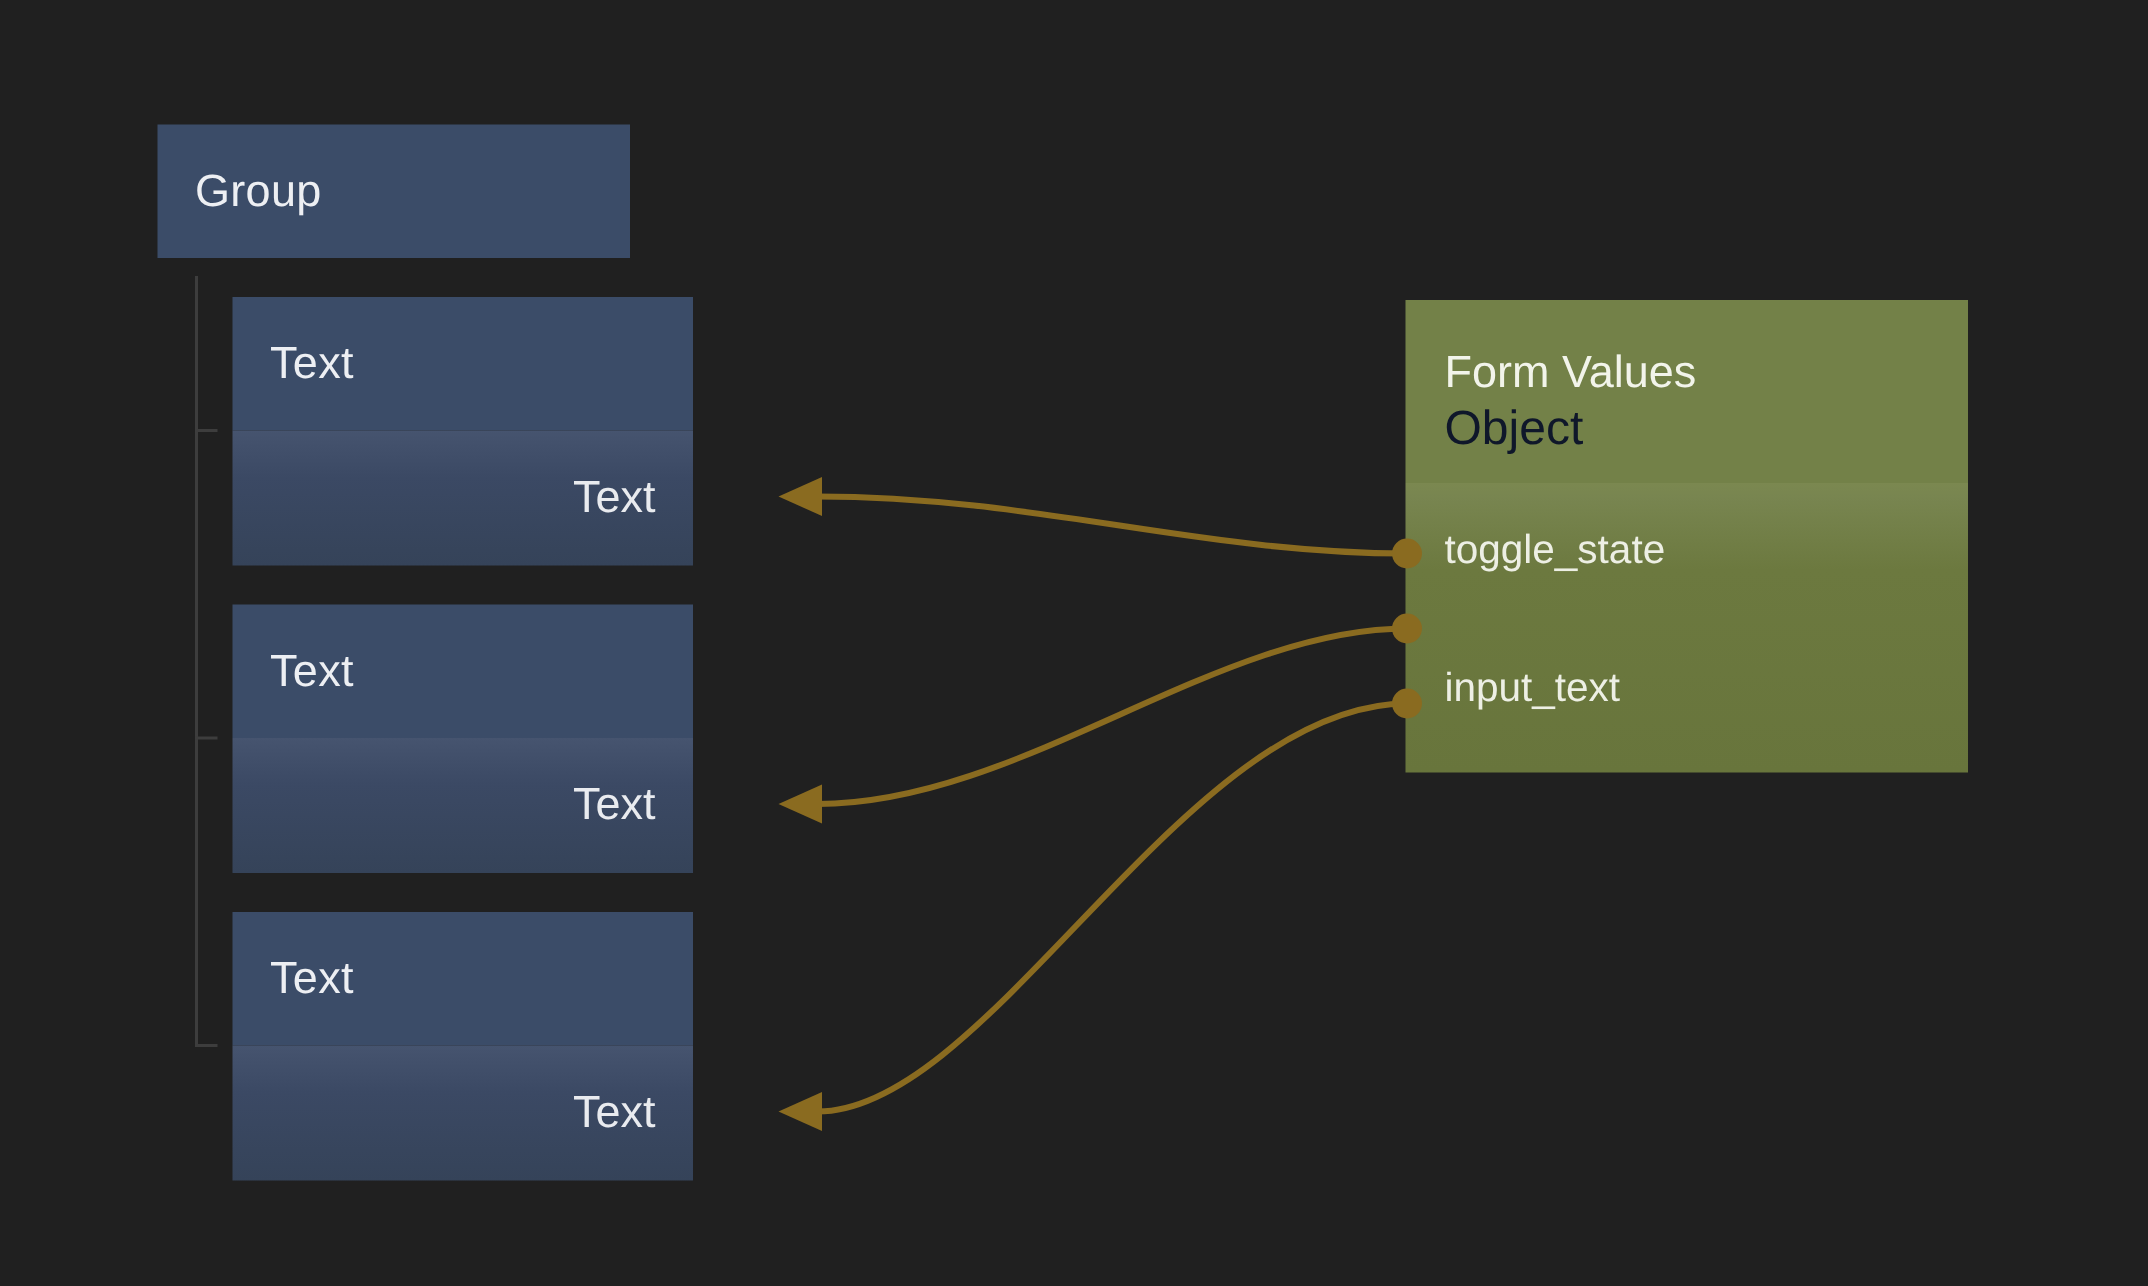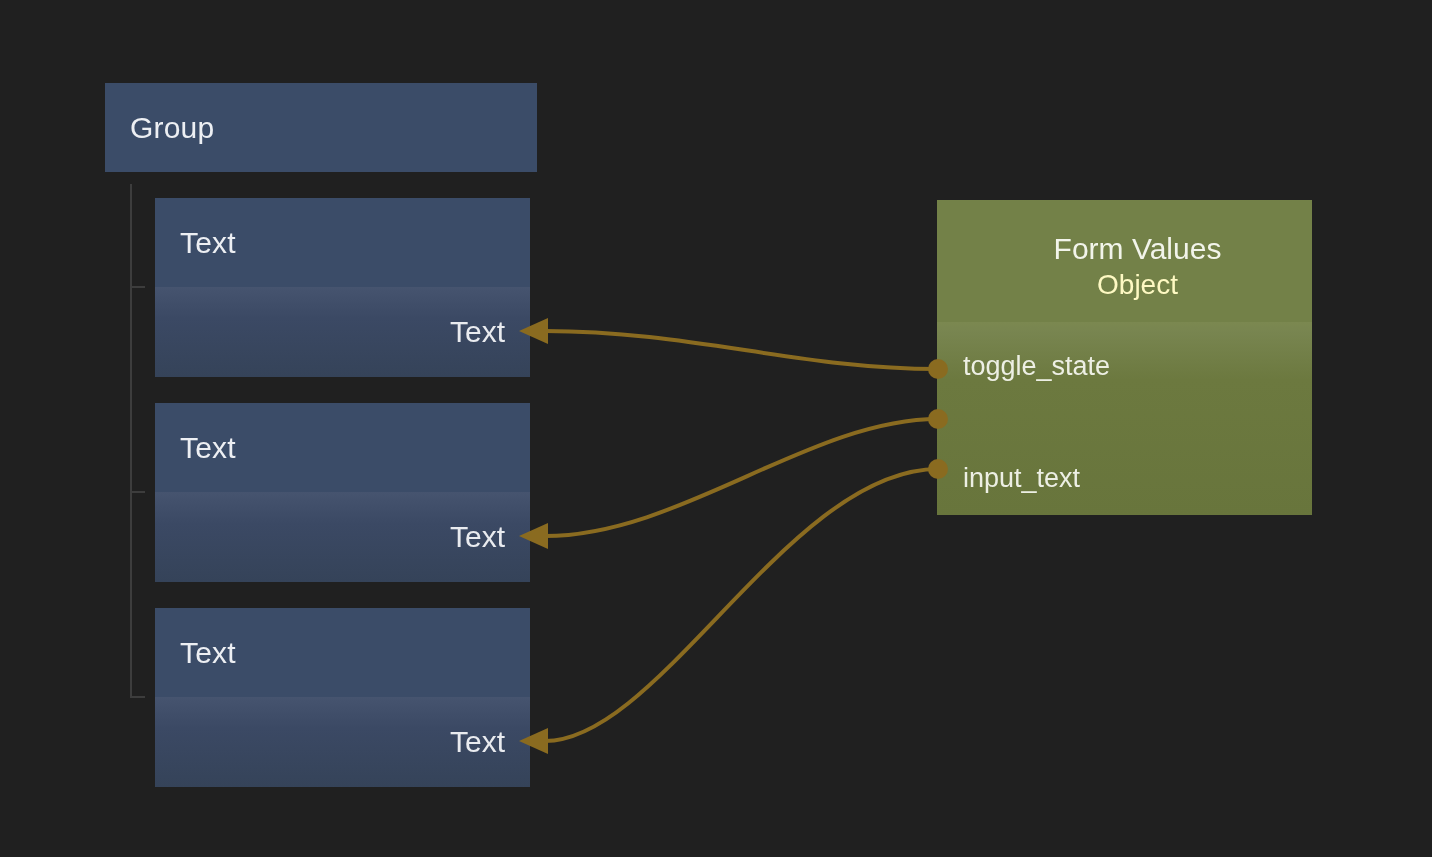--- a/index.html
+++ b/index.html
@@ -32,35 +32,35 @@
   .stub-1 { top: 286px; }
   .stub-2 { top: 491px; }
   .stub-3 { top: 696px; }
 
   
   .node { position: absolute; }
 
   
   .group-node {
     left: 105px; top: 83px;
-    width: 432px; height: 89px;
+    width: 315px; height: 89px;
     background: #3b4c68;
     display: flex; align-items: center;
     padding-left: 25px; box-sizing: border-box;
   }
   .node-title {
     font-size: 30px;
     color: #edeff3;
     letter-spacing: 0.2px;
   }
 
   
   .text-node {
     left: 155px;
-    width: 375px; height: 179px;
+    width: 307px; height: 179px;
   }
   .tn-1 { top: 198px; }
   .tn-2 { top: 403px; }
   .tn-3 { top: 608px; }
   .text-node .node-header {
     height: 89px;
     background: #3b4c68;
     display: flex; align-items: center;
     padding-left: 25px; box-sizing: border-box;
   }
@@ -78,48 +78,48 @@
   
   .form-node {
     left: 937px; top: 200px;
     width: 375px; height: 315px;
   }
   .form-header {
     height: 122px;
     background: #738148;
     box-sizing: border-box;
     padding: 10px 0 0 26px;
-    display: flex; flex-direction: column; justify-content: center; text-align: center;
+    display: flex; flex-direction: column; justify-content: center;
   }
   .form-title {
     font-size: 30px;
     line-height: 38px;
     color: #f2f4ea;
   }
   .form-subtitle {
-    font-size: 28px;
+    font-size: 32px;
     line-height: 34px;
-    color: #fef9c3;
+    color: #0f172a;
   }
   .form-body {
     position: relative;
     height: 193px;
     background: linear-gradient(180deg, #7b8850 0%, #788550 5%, #6c793f 30%, #68753c 100%);
   }
   .field-row {
     position: absolute;
     left: 26px;
     height: 36px;
     display: flex; align-items: flex-start;
     font-size: 27px;
     color: #edefe4;
   }
   .fr-1 { top: 29px; }
   .fr-2 { top: 79px; }
-  .fr-3 { top: 141px; }
+  .fr-3 { top: 121px; }
 
   
   svg.wires {
     position: absolute;
     left: 0; top: 0;
     width: 1432px; height: 857px;
     pointer-events: none;
   }
   .wire-path {
     stroke: #8a6b20;

